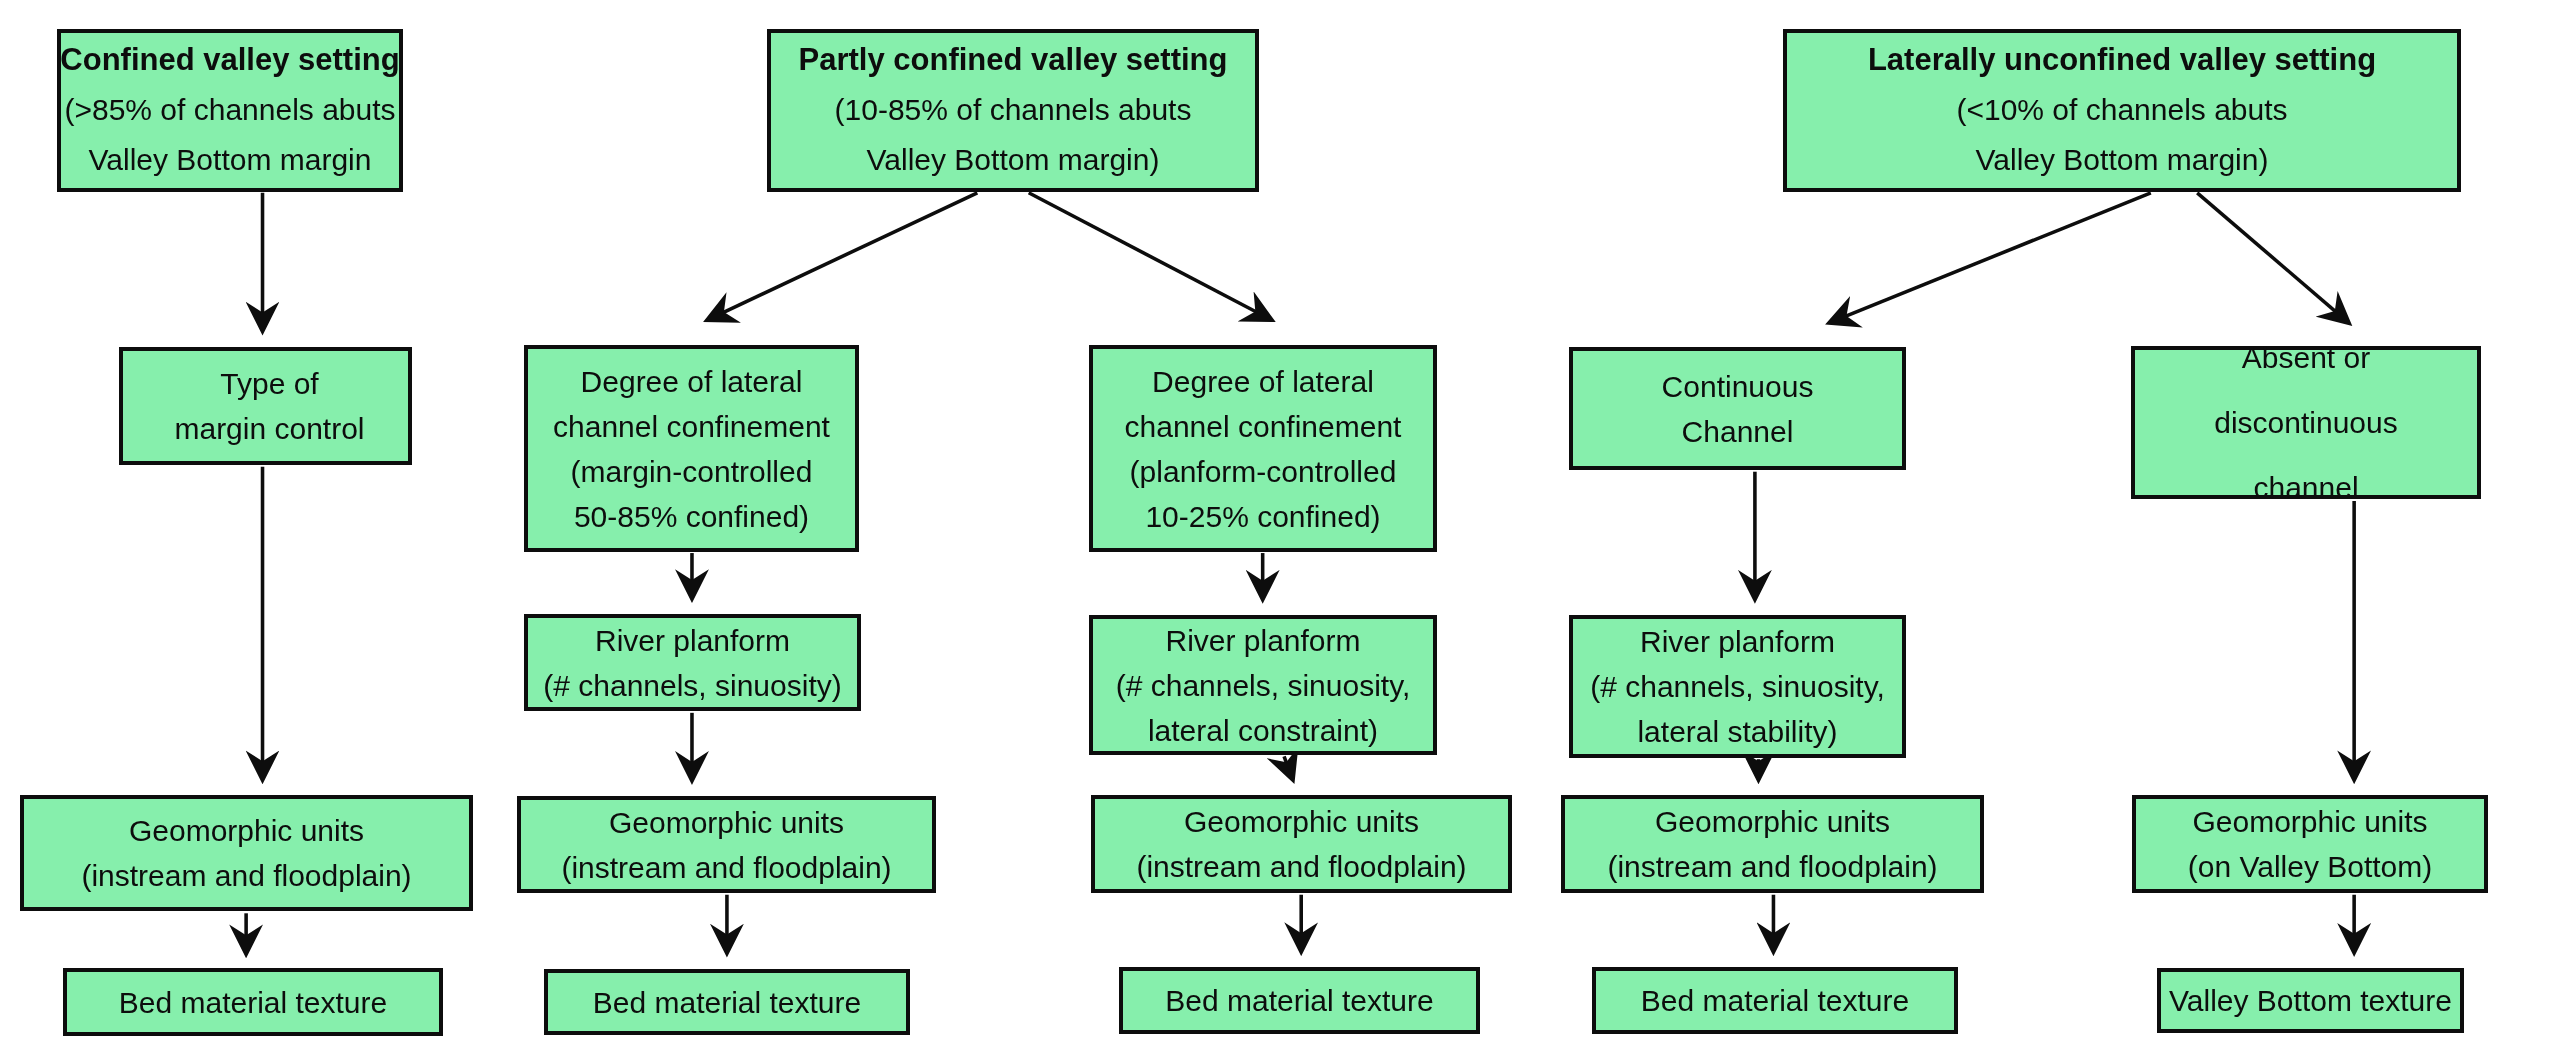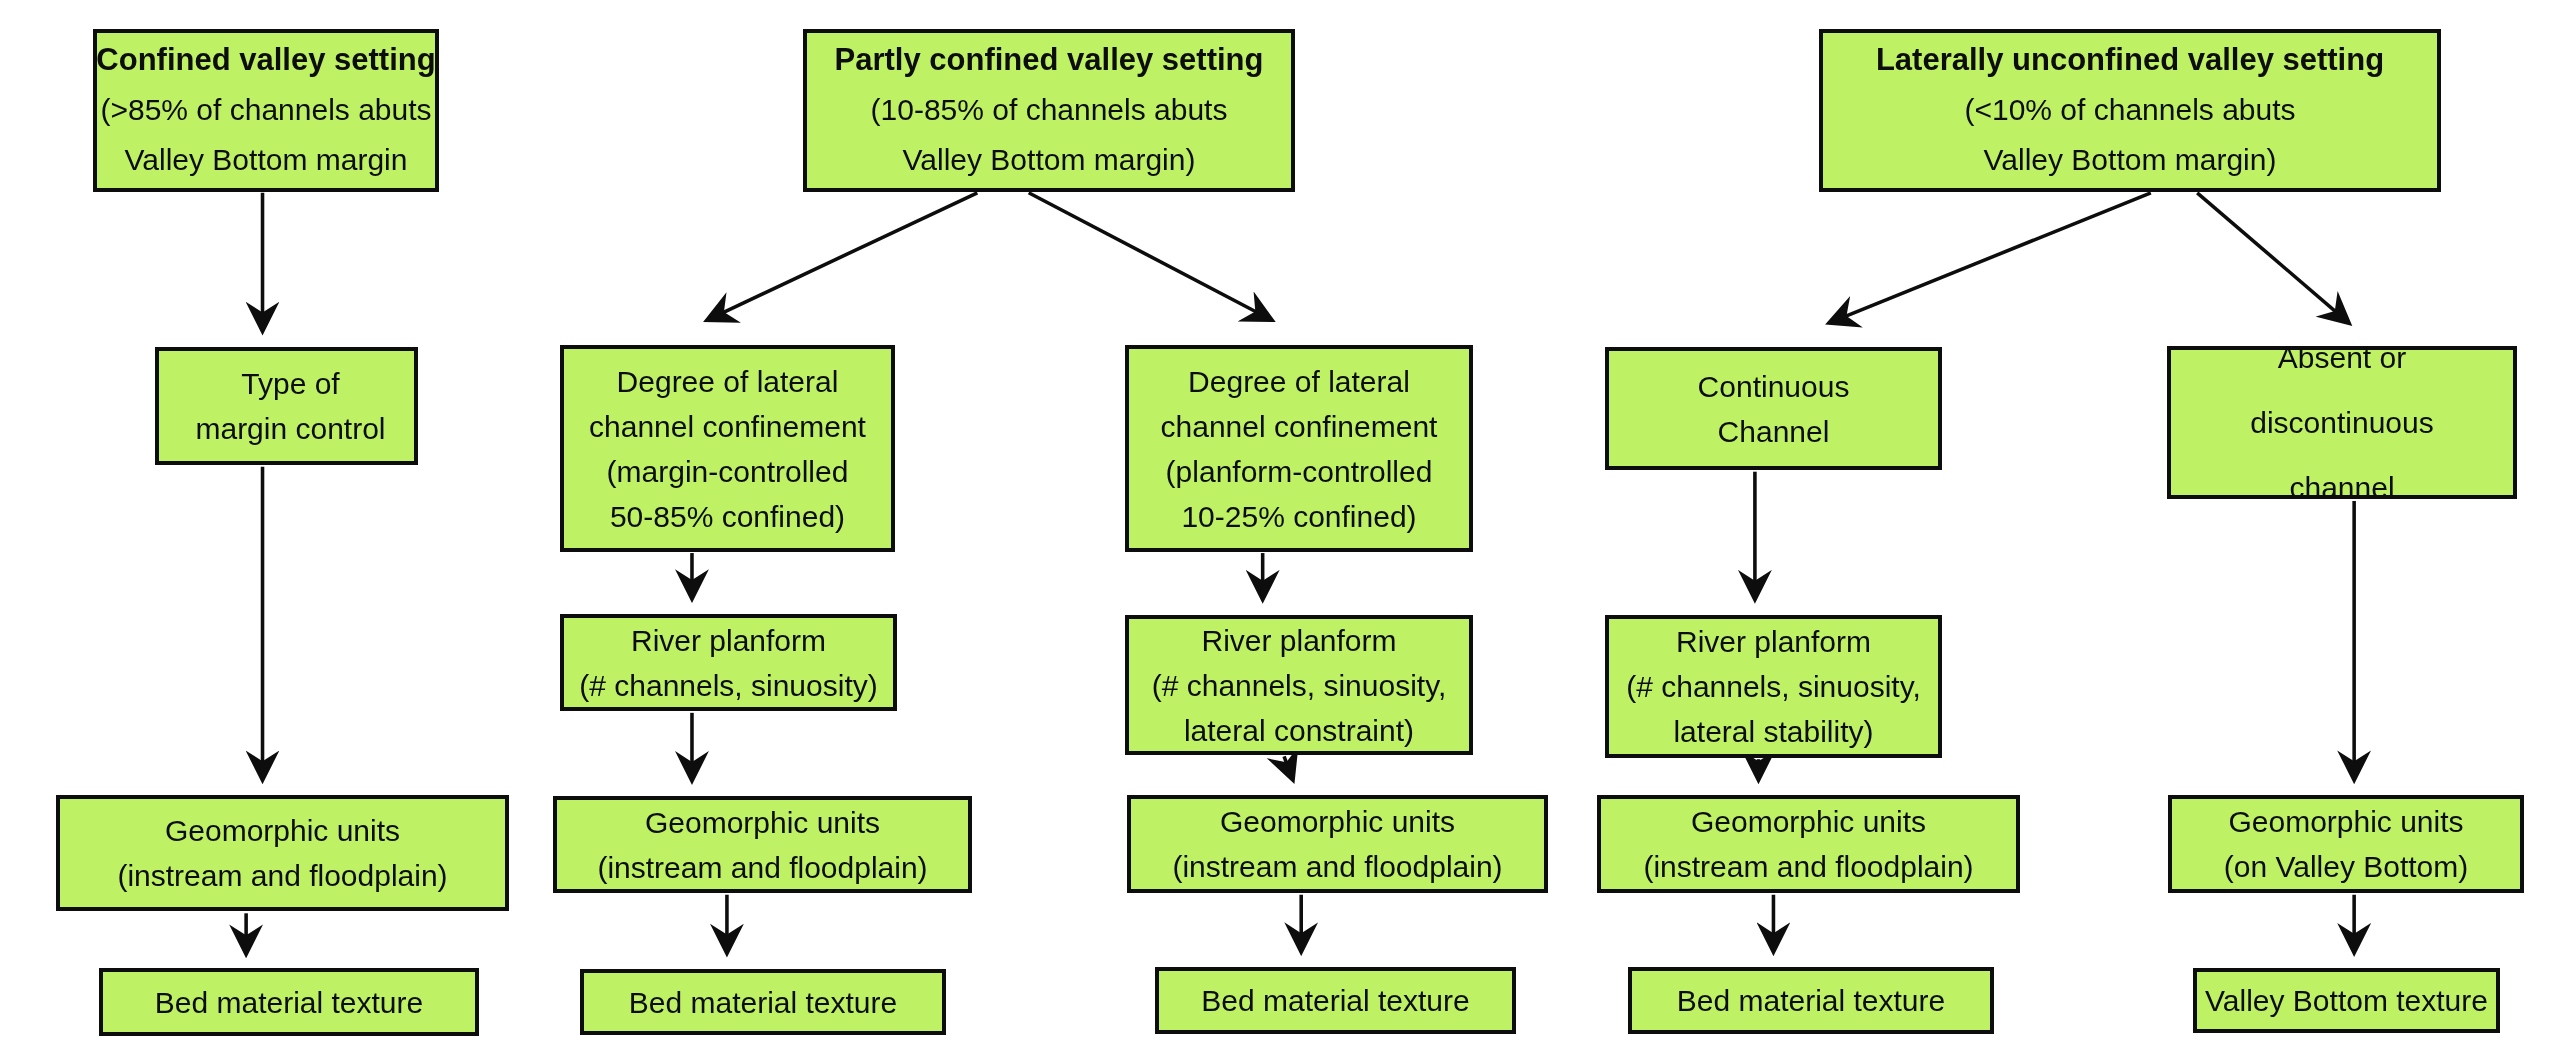--- a/index.html
+++ b/index.html
@@ -9,49 +9,48 @@
     height: 1059px;
     background: #ffffff;
     font-family: "Liberation Sans", "DejaVu Sans", sans-serif;
     color: #0d0d0d;
     overflow: hidden;
   }
   .box {
     position: absolute;
     box-sizing: border-box;
     border: 4.3px solid #0d0d0d;
-    background: #bef264;
+    background: #86efac;
     display: flex;
     flex-direction: column;
     align-items: center;
     justify-content: center;
     text-align: center;
     font-size: 30px;
     line-height: 45px;
     z-index: 2;
-    margin-left: 36px;
   }
   .box .line { white-space: nowrap; }
   .box.top { line-height: 50px; }
   .box.top .title { font-weight: 700; font-size: 31px; }
   #arrow-layer {
     position: absolute;
     left: 0; top: 0;
     width: 2576px; height: 1059px;
     z-index: 1;
     pointer-events: none;
   }
   #arrow-layer line { stroke: #0d0d0d; stroke-width: 5px; }
 
   
   #n-top-confined   { left: 57px;   top: 28.5px;   width: 346px; height: 163px; }
   #n-top-partly     { left: 767px; top: 28.5px;   width: 492px; height: 163px; }
-  #n-top-unconfined { left: 1783px; top: 28.5px;   width: 622px; height: 163px; }
-
-  #n-margin-control { left: 119px;  top: 347px;  width: 263px; height: 118px; padding-left: 8px; }
+  #n-top-unconfined { left: 1783px; top: 28.5px;   width: 678px; height: 163px; }
+
+  #n-margin-control { left: 119px;  top: 347px;  width: 293px; height: 118px; padding-left: 8px; }
   #n-degree-margin  { left: 524px;  top: 345px;  width: 335px; height: 207px; }
   #n-degree-planform{ left: 1089px; top: 345px;  width: 348px; height: 207px; }
   #n-continuous     { left: 1569px; top: 347px;  width: 337px; height: 123px; text-align: center; }
   #n-absent         { left: 2131px; top: 346px;  width: 350px; height: 153px; gap: 20px; }
 
   #n-planform-2     { left: 524px;  top: 614px;  width: 337px; height: 97px; }
   #n-planform-3     { left: 1089px; top: 615px;  width: 348px; height: 140px; }
   #n-planform-4     { left: 1569px; top: 615px;  width: 337px; height: 143px; }
 
   #n-geo-1          { left: 20px;   top: 795px; width: 453px; height: 116px; }

